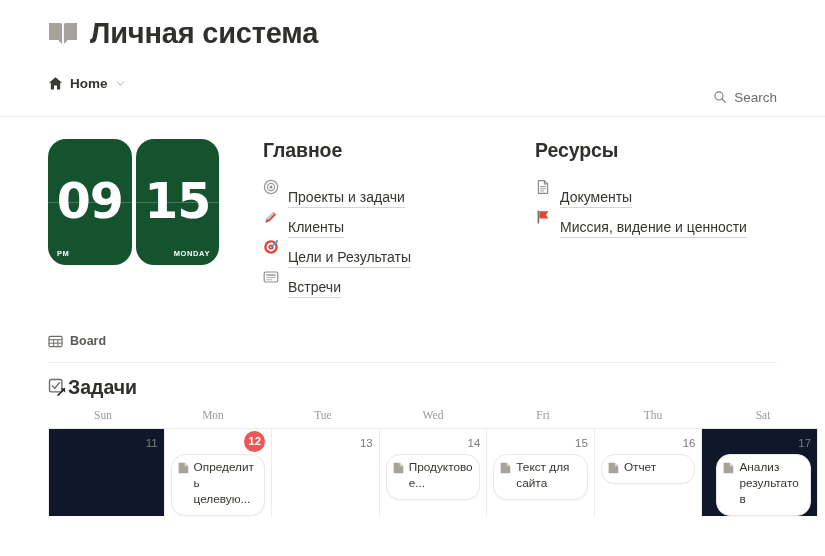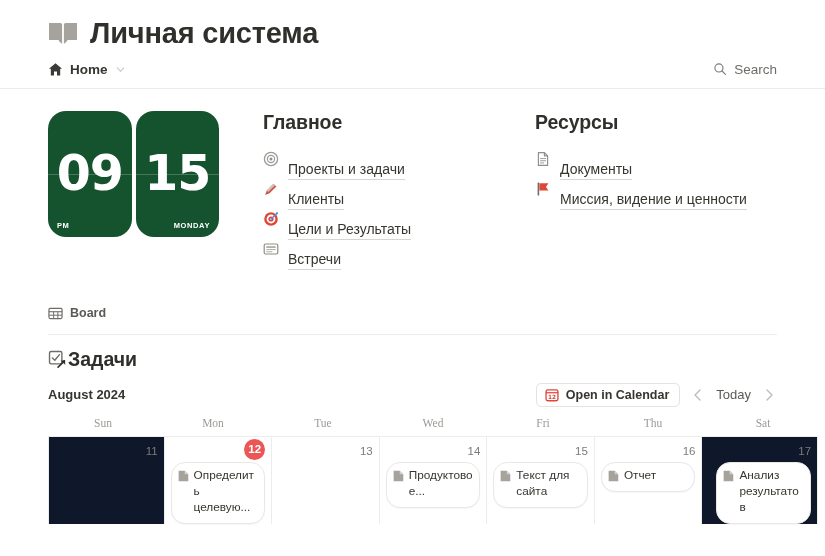--- a/index.html
+++ b/index.html
@@ -26,21 +26,21 @@
 
   
   .crumb-bar {
     display: flex; align-items: center; justify-content: space-between;
     padding: 12px 48px 0 48px;
   }
   .crumb-left { display: flex; align-items: center; gap: 7px; }
   .home-icon { width: 15px; height: 15px; display: block; }
   .crumb-label { font-size: 13.5px; font-weight: bold; color: #37352f; }
   .chev-down { width: 11px; height: 11px; display: block; opacity: .45; }
-  .search-box { display: flex; align-items: center; gap: 7px; }
+  .search-box { display: flex; align-items: center; gap: 7px; margin-top: 28px; }
   .search-icon { width: 14px; height: 14px; display: block; }
   .search-label { font-size: 13.5px; color: #6d6c68; }
   .hr {
     height: 1px; background: #ececeb;
     margin: 11px 0 0 0; width: 100%;
   }
 
   
   .hero {
     display: flex; align-items: flex-start;
@@ -303,40 +303,20 @@
   <div class="db-head">
     <svg class="db-icon" viewBox="0 0 20 20">
       <rect x="1.6" y="1.6" width="13" height="13" rx="1.6" fill="none" stroke="#6d6c68" stroke-width="1.45"></rect>
       <path d="M4.6 8.3 L7.2 10.8 L12 4.9" fill="none" stroke="#6d6c68" stroke-width="1.45" stroke-linecap="round" stroke-linejoin="round"></path>
       <path d="M10.6 18 L17.4 11.6" stroke="#2f2e2b" stroke-width="1.7" stroke-linecap="round"></path>
       <path d="M17.8 10.6 L18.2 15.4 L13.4 11.2 Z" fill="#2f2e2b"></path>
     </svg>
     <div class="db-title">Задачи</div>
   </div>
 
-  <div class="cal-bar">
-    <div class="cal-month">August 2024</div>
-    <div class="cal-ctrls">
-      <div class="open-cal">
-        <svg class="cal-ico" viewBox="0 0 16 16">
-          <rect x="1.2" y="2.2" width="13.6" height="12.4" rx="2" fill="#ffffff" stroke="#e0453a" stroke-width="1.5"></rect>
-          <path d="M1.2 5.4 H14.8" stroke="#e0453a" stroke-width="1.4"></path>
-          <text x="8" y="12.4" font-family="DejaVu Sans, sans-serif" font-size="6.6" font-weight="bold" fill="#e0453a" text-anchor="middle">12</text>
-        </svg>
-        <span class="open-cal-label">Open in Calendar</span>
-      </div>
-      <svg class="navbtn" viewBox="0 0 16 16">
-        <path d="M10 3 L5 8 L10 13" fill="none" stroke="#5b5a56" stroke-width="1.3" stroke-linecap="round" stroke-linejoin="round"></path>
-      </svg>
-      <span class="today-label">Today</span>
-      <svg class="navbtn" viewBox="0 0 16 16">
-        <path d="M6 3 L11 8 L6 13" fill="none" stroke="#5b5a56" stroke-width="1.3" stroke-linecap="round" stroke-linejoin="round"></path>
-      </svg>
-    </div>
-  </div>
 
   <div class="cal">
     <div class="dow-row">
       <div class="dow">Sun</div>
       <div class="dow">Mon</div>
       <div class="dow">Tue</div>
       <div class="dow">Wed</div>
       <div class="dow">Fri</div>
       <div class="dow">Thu</div>
       <div class="dow">Sat</div>

